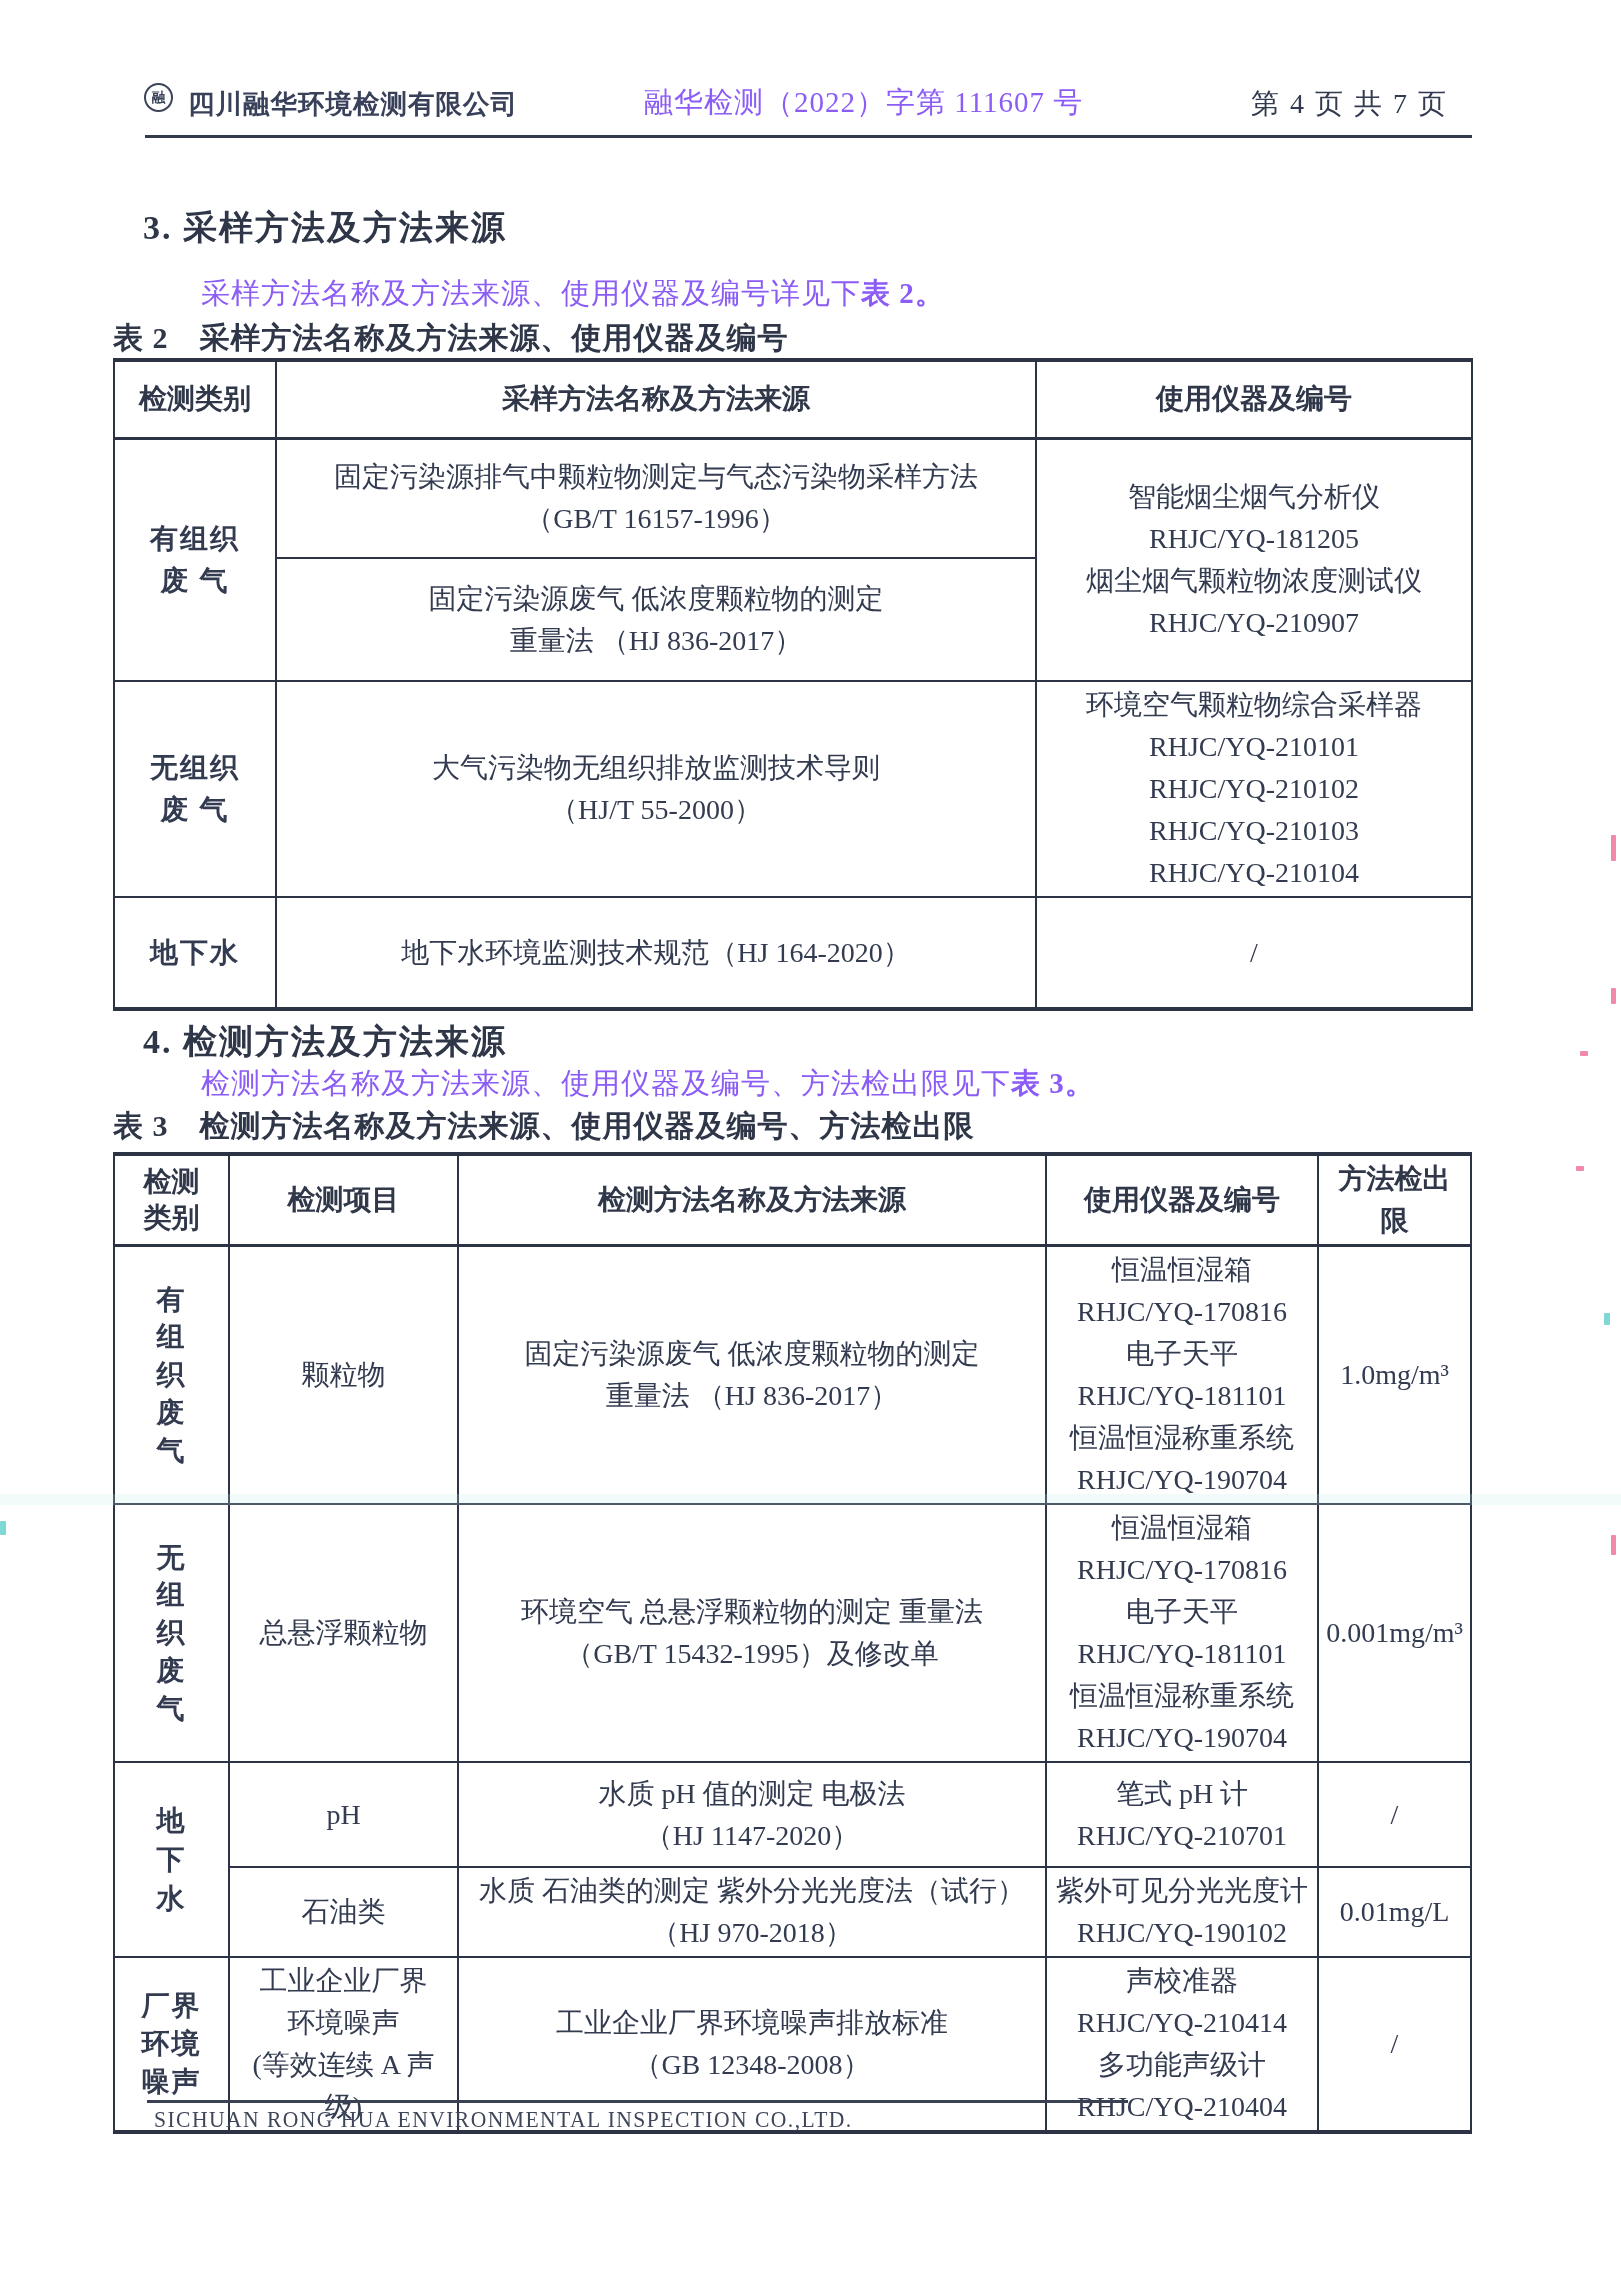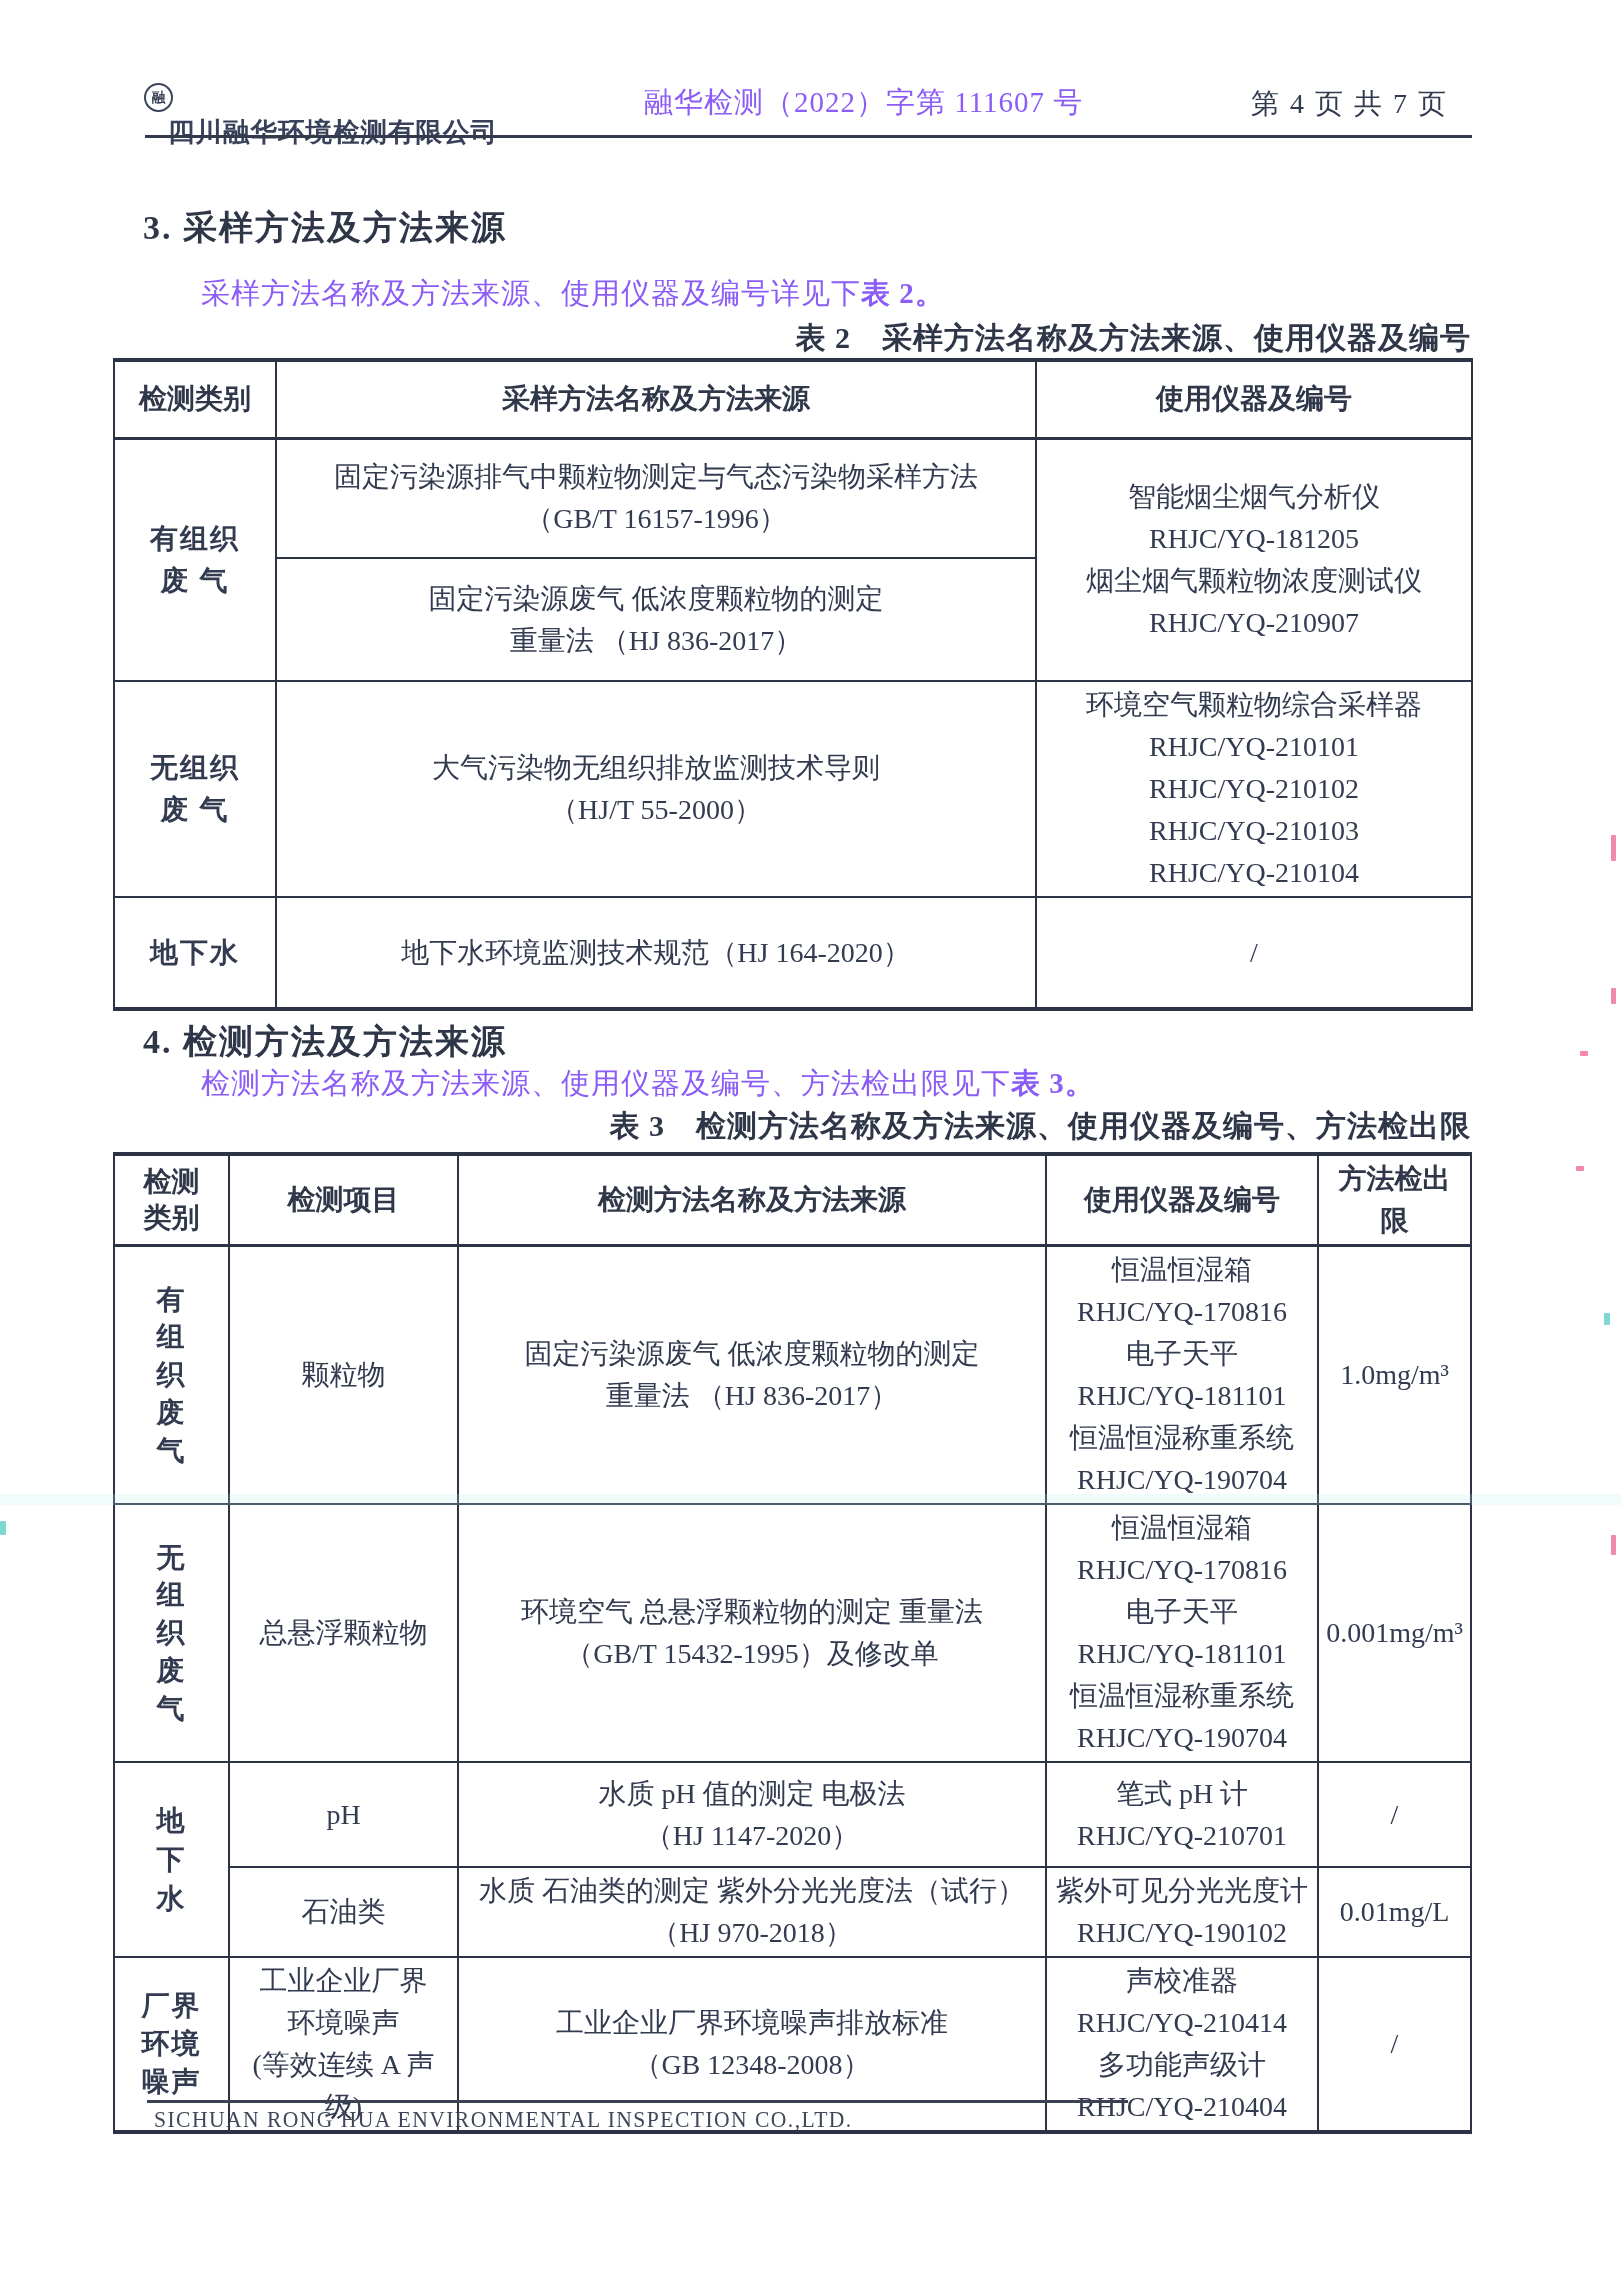--- a/index.html
+++ b/index.html
@@ -20,21 +20,21 @@
   .company { font-size:26.5px; font-weight:bold; letter-spacing:1px; color:#39415a; }
   .docno   { font-size:29px; color:#8b5cf6; letter-spacing:1px; }
   .pageno  { font-size:28px; color:#323a50; letter-spacing:2px; }
   .hrule   { background:#333a4c; }
 
   
   .sec-title { font-size:34px; font-weight:bold; color:#2e3648; letter-spacing:2px;text-align:center; }
   .intro     { font-size:29px; color:#8b5cf6; letter-spacing:1px; }
   .intro b   { font-weight:bold; }
   .tbl-caption {
-    width:1358px; text-align:right; font-size:30px; font-weight:bold;
+    width:1358px; text-align:left; font-size:30px; font-weight:bold;
     color:#2e3648; letter-spacing:1px;
   }
 
   
   table.rpt {
     border-collapse:collapse; table-layout:fixed; width:1358px;
     border:2px solid #2c3344; border-top:4.9px solid #2c3344; border-bottom:4.9px solid #2c3344;
   }
   table.rpt th, table.rpt td {
     border:2px solid #2c3344; text-align:center; vertical-align:middle;
@@ -63,21 +63,21 @@
   .band { position:absolute; left:0; width:1621px; height:10.8px; background:#bfeee8; opacity:0.22; }
 </style>
 </head>
 <body>
 
 <div class="page">
 
   <div class="abs logo" style="left:144px; top:83px;">
     <span>融</span>
   </div>
-  <div class="abs company" style="left:168px; top:86px;margin-top:28px;">四川融华环境检测有限公司</div>
+  <div class="abs company" style="left:188px; top:86px;">四川融华环境检测有限公司</div>
   <div class="abs docno" style="left:644px; top:83px;">融华检测（2022）字第 111607 号</div>
   <div class="abs pageno" style="left:1251px; top:85px;">第 4 页 共 7 页</div>
   <div class="abs hrule" style="left:145px; top:135px; width:1327px; height:2.9px;"></div>
 
   <div class="abs sec-title" style="left:143px; top:205px;">3. 采样方法及方法来源</div>
   <div class="abs intro" style="left:201px; top:274px;"><span>采样方法名称及方法来源、使用仪器及编号详见下</span><b>表 2。</b></div>
   <div class="abs tbl-caption" style="left:113px; top:318px;">表 2　采样方法名称及方法来源、使用仪器及编号</div>
 
   <table class="rpt abs" style="left:113px; top:358px;">
     <colgroup>

